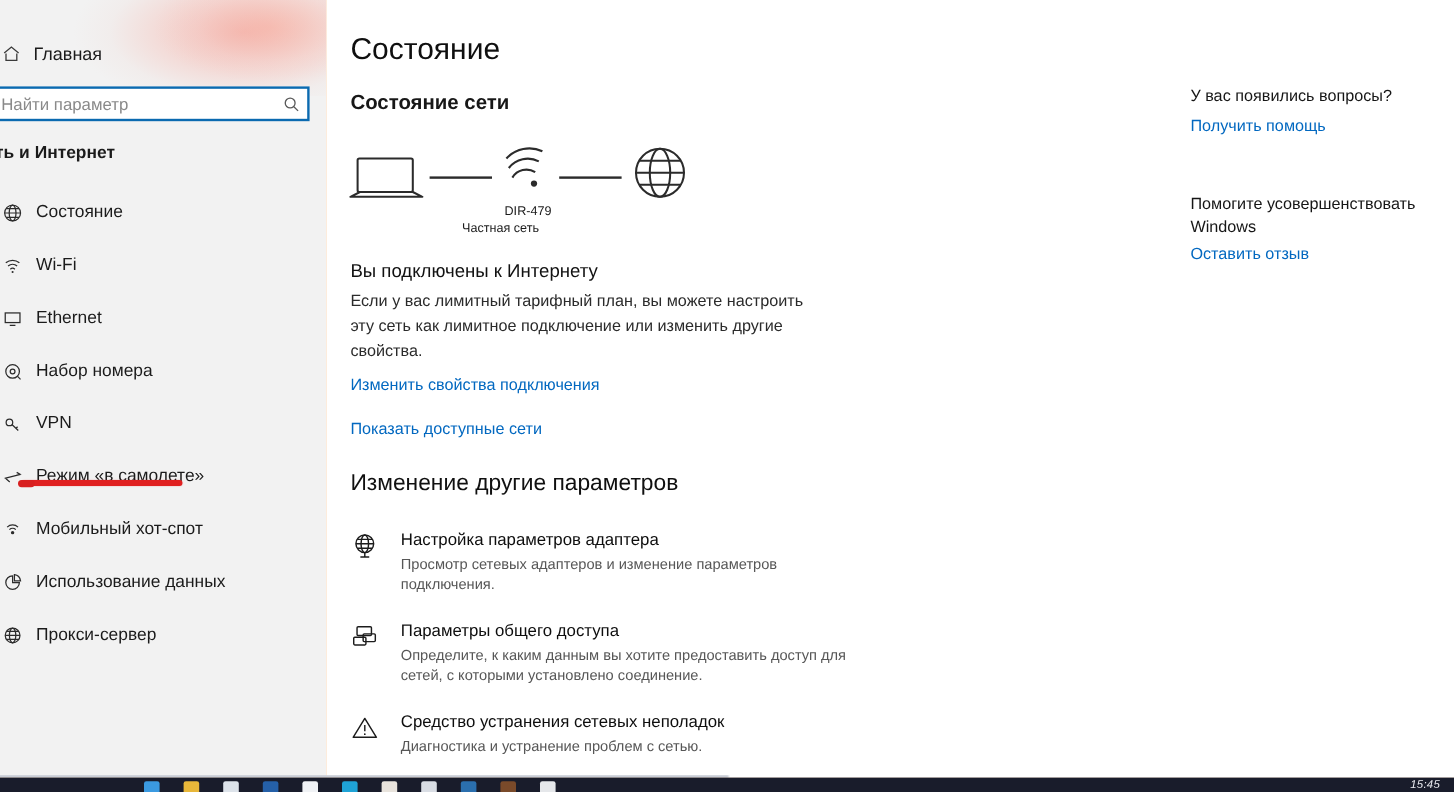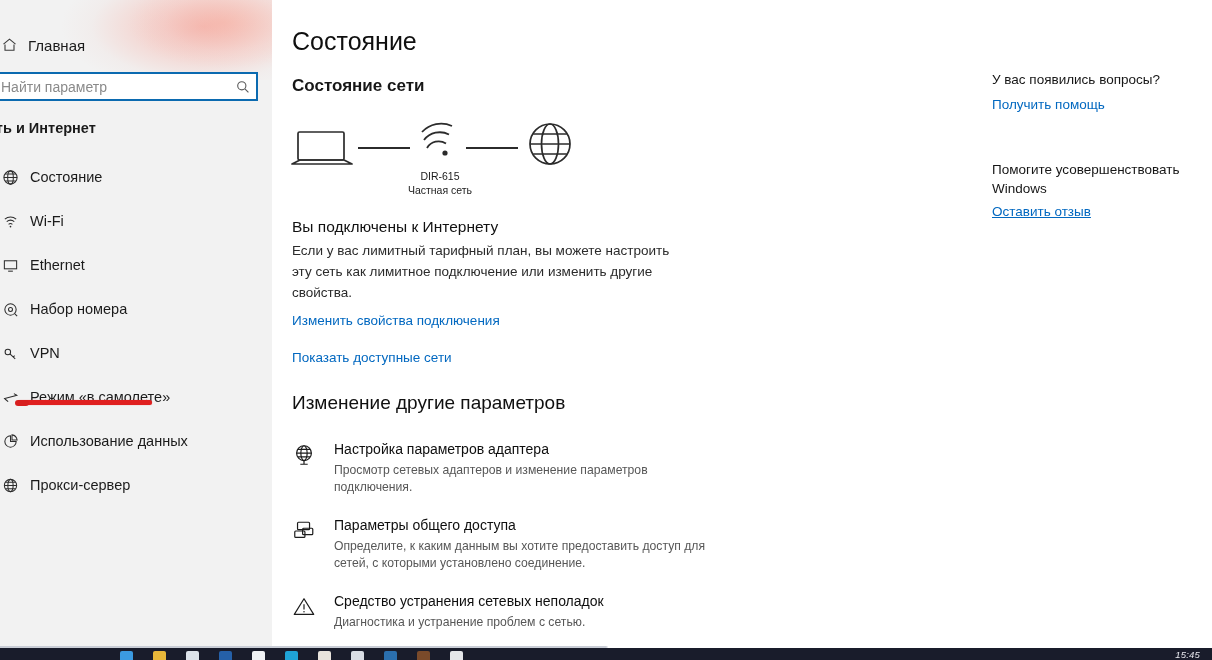--- a/index.html
+++ b/index.html
@@ -185,21 +185,20 @@
     left: 95px; top: 50px;
     width: 110px;
     text-align: center;
     font-size: 10.5px;
     color: #1b1b1b;
   }
   .nd-type {
     position: absolute;
     left: 95px; top: 64px;
     width: 110px;
-    text-align: center;
     font-size: 10.5px;
     color: #1b1b1b;
   }
 
   .conn-title {
     position: absolute;
     left: 20px; top: 218px;
     font-size: 15.5px;
     color: #111;
   }
@@ -282,21 +281,21 @@
   .rp-head-2 { top: 160px; width: 200px; }
   .rp-link {
     position: absolute;
     left: 0;
     font-size: 13.5px;
     color: #0268c0;
     text-decoration: none;
     cursor: pointer;
   }
   .rp-link-1 { top: 97px; }
-  .rp-link-2 { top: 204px; text-decoration: underline; }
+  .rp-link-2 { top: 204px; }
 
   
   .taskbar {
     position: absolute;
     left: 0; top: 648px;
     width: 1212px; height: 12px;
     background: #191c2b;
     overflow: hidden;
     font-style: italic;
   }
@@ -416,20 +415,30 @@
 
       <div class="nav-item">
         <span class="nav-ico">
           <svg width="17" height="17" viewBox="0 0 18 18" fill="none" stroke="#2c2c2c" stroke-width="1.1">
             <path d="M2 10.2 L16 6.6 M12.2 7.6 L15.6 6.6 L12.6 4.9 M3.2 10.6 L6.5 13.4"></path>
           </svg>
         </span>
         <span class="nav-label">Режим «в самолете»</span>
       </div>
 
+      <div class="nav-item">
+        <span class="nav-ico">
+          <svg width="17" height="17" viewBox="0 0 18 18" fill="none" stroke="#2c2c2c" stroke-width="1.1">
+            <circle cx="9" cy="11.5" r="1.5" fill="#2c2c2c" stroke="none"></circle>
+            <path d="M11.8 8.8 A4 4 0 0 0 6.2 8.8"></path>
+            <path d="M13.8 6.6 A7 7 0 0 0 4.2 6.6"></path>
+          </svg>
+        </span>
+        <span class="nav-label">Мобильный хот-спот</span>
+      </div>
 
       <div class="nav-item">
         <span class="nav-ico">
           <svg width="17" height="17" viewBox="0 0 18 18" fill="none" stroke="#2c2c2c" stroke-width="1.1">
             <path d="M9 3 A6 6 0 1 0 15 9 L9 9 Z"></path>
             <path d="M10.6 2 A6.4 6.4 0 0 1 16 7.4 L10.6 7.4 Z"></path>
           </svg>
         </span>
         <span class="nav-label">Использование данных</span>
       </div>
@@ -472,21 +481,21 @@
         </svg>
       </span>
       <div class="nd-line2"></div>
       <span class="nd-globe">
         <svg width="48" height="48" viewBox="0 0 48 48" fill="none" stroke="#2b2b2b" stroke-width="1.7">
           <circle cx="24" cy="24" r="20"></circle>
           <ellipse cx="24" cy="24" rx="8.5" ry="20"></ellipse>
           <path d="M4 24h40M7.2 14h33.6M7.2 34h33.6"></path>
         </svg>
       </span>
-      <div class="nd-name">DIR-615</div>
+      <div class="nd-name">DIR-479</div>
       <div class="nd-type">Частная сеть</div>
     </div>
 
     <div class="conn-title">Вы подключены к Интернету</div>
     <div class="conn-desc">Если у вас лимитный тарифный план, вы можете настроить эту сеть как лимитное подключение или изменить другие свойства.</div>
 
     <a class="link link-props">Изменить свойства подключения</a>
     <a class="link link-nets">Показать доступные сети</a>
 
     <h2 class="change-title">Изменение другие параметров</h2>

